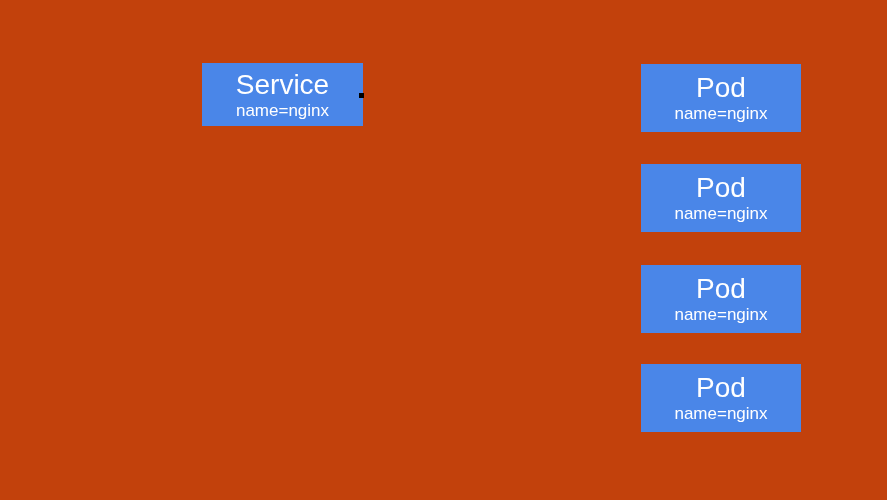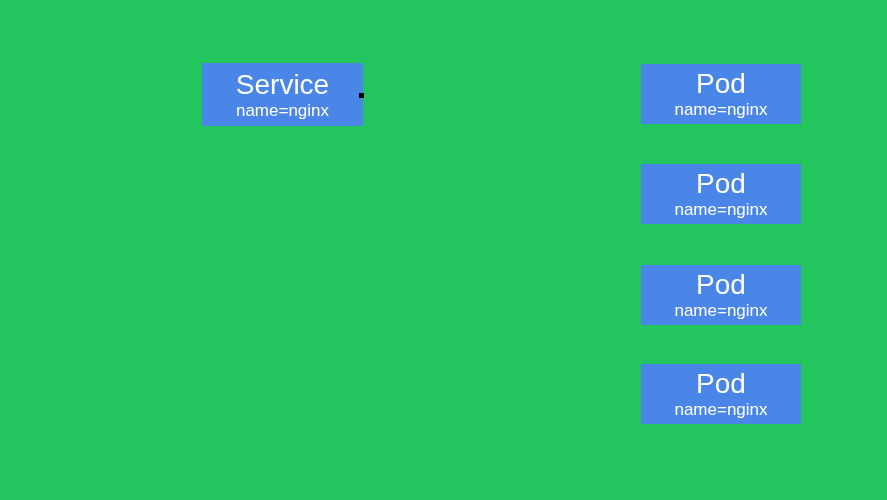--- a/index.html
+++ b/index.html
@@ -4,21 +4,21 @@
 <style>
   html, body {
     margin: 0;
     padding: 0;
     background: #000000;
   }
   .canvas {
     position: relative;
     width: 887px;
     height: 500px;
-    background: #22c55e;
+    background: #c2410c;
     overflow: hidden;
     font-family: "Liberation Sans", sans-serif;
   }
   .node {
     position: absolute;
     background: #4a86e8;
     color: #ffffff;
     display: flex;
     flex-direction: column;
     align-items: center;
@@ -38,21 +38,21 @@
   }
   .service-node {
     left: 202px;
     top: 63px;
     width: 161px;
     height: 63px;
   }
   .pod-node {
     left: 641px;
     width: 160px;
-    height: 60px;
+    height: 68px;
   }
   .pod-1 { top: 64px; }
   .pod-2 { top: 164px; }
   .pod-3 { top: 265px; }
   .pod-4 { top: 364px; }
   .connector-stub {
     position: absolute;
     left: 359px;
     top: 93px;
     width: 5px;

